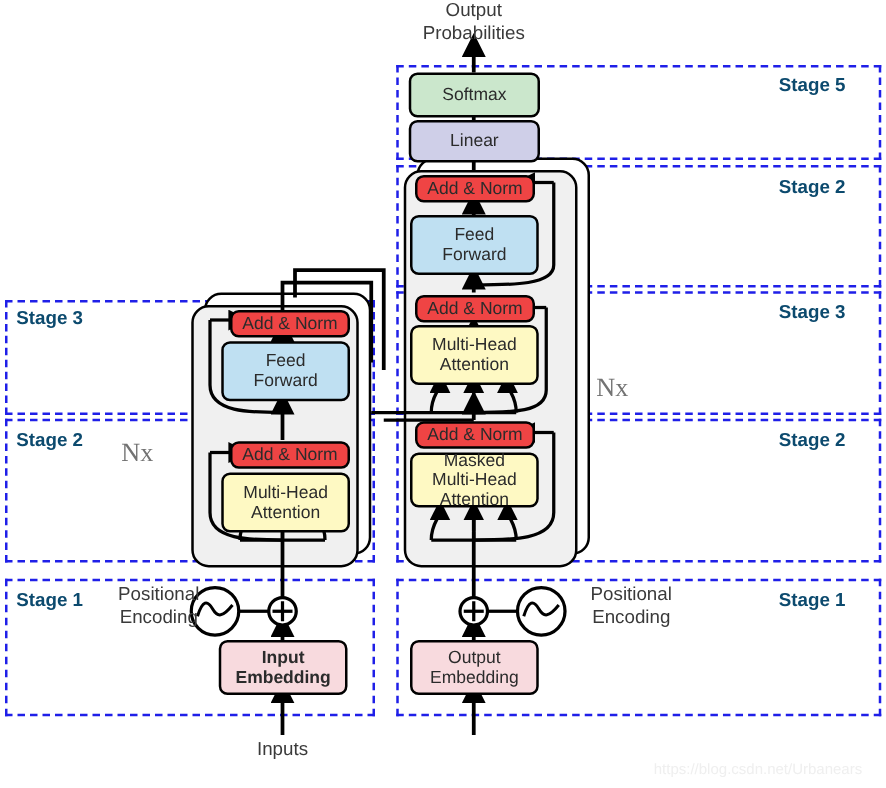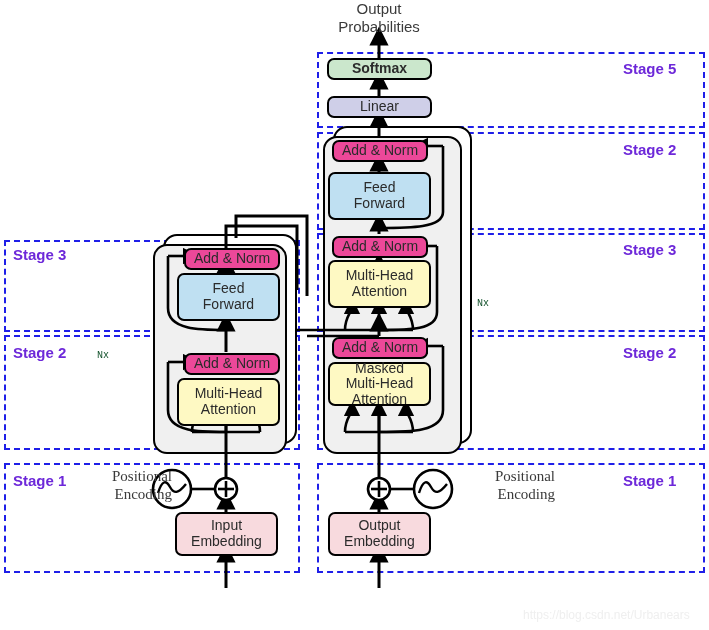--- a/index.html
+++ b/index.html
@@ -10,30 +10,30 @@
   .stage-region{
     position:absolute;
     border:2px dashed #1f1fe8;
     box-sizing:border-box;
     background:transparent;
   }
   .stage-label{
     position:absolute;
     font-weight:bold;
     font-size:15px;
-    color:#6d28d9;
+    color:#0c4a6e;
     white-space:nowrap;
     font-family:"Liberation Sans",sans-serif;
   }
   .nx-label{
     position:absolute;
-    font-size:10px;
-    color:#14532d;
+    font-size:21px;
+    color:#737373;
     white-space:nowrap;
-    font-family:Liberation Mono, monospace;
+    font-family:Liberation Serif, serif;
   }
 
   
   .shell{
     position:absolute;
     background:#f0f0f0;
     border:2.5px solid #000;
     border-radius:14px;
     box-sizing:border-box;
   }
@@ -50,38 +50,38 @@
     display:flex;
     align-items:center;
     justify-content:center;
     text-align:center;
     font-size:14px;
     line-height:1.12;
     color:#2b2b2b;
     font-family:"Liberation Sans",sans-serif;
     white-space:pre-line;
   }
-  .n-addnorm{background:#ec4899;}
+  .n-addnorm{background:#ef4444;}
   .n-ff{background:#bfe0f2;}
   .n-attn{background:#fef9c3;}
   .n-embed{background:#f8dade;}
   .n-linear{background:#cfcfe8;}
   .n-softmax{background:#cbe7cc;}
 
   
   .caption{
     position:absolute;
     font-size:15px;
     color:#3a3a3a;
     text-align:center;
     line-height:1.2;
     white-space:pre-line;
     font-family:"Liberation Sans",sans-serif;
   }
-  .caption.left{text-align:right;font-family:Liberation Serif, serif;}
+  .caption.left{text-align:center;}
 
   
   svg.wires{position:absolute;left:0;top:0;width:709px;height:630px;overflow:visible;pointer-events:none;}
   .wire{fill:none;stroke:#000;stroke-width:3;}
   .wire-thin{fill:none;stroke:#000;stroke-width:2.6;}
   .circ{fill:#ffffff;stroke:#000;stroke-width:2.6;}
   .sine{fill:none;stroke:#000;stroke-width:2.4;}
 
   
   .watermark{
@@ -202,25 +202,25 @@
     <circle class="circ" cx="433" cy="489" r="19"></circle>
     <path class="sine" d="M419,493 C423,480 427,480 431,487 C435,494 439,494 447,484"></path>
   </svg>
 
   <div class="node n-addnorm" style="left:184px;top:248px;width:96px;height:22px;">Add &amp; Norm</div>
   <div class="node n-ff" style="left:177px;top:273px;width:103px;height:48px;">Feed
 Forward</div>
   <div class="node n-addnorm" style="left:184px;top:353px;width:96px;height:22px;">Add &amp; Norm</div>
   <div class="node n-attn" style="left:177px;top:378px;width:103px;height:48px;">Multi-Head
 Attention</div>
-  <div class="node n-embed" style="left:175px;top:512px;width:103px;height:44px;">Input
+  <div class="node n-embed" style="left:175px;top:512px;width:103px;height:44px;font-weight:bold;">Input
 Embedding</div>
 
-  <div class="node n-softmax" style="left:327px;top:58px;width:105px;height:22px;font-weight:bold;">Softmax</div>
-  <div class="node n-linear" style="left:327px;top:96px;width:105px;height:22px;">Linear</div>
+  <div class="node n-softmax" style="left:327px;top:58px;width:105px;height:36px;">Softmax</div>
+  <div class="node n-linear" style="left:327px;top:96px;width:105px;height:34px;">Linear</div>
   <div class="node n-addnorm" style="left:332px;top:140px;width:96px;height:22px;">Add &amp; Norm</div>
   <div class="node n-ff" style="left:328px;top:172px;width:103px;height:48px;">Feed
 Forward</div>
   <div class="node n-addnorm" style="left:332px;top:236px;width:96px;height:22px;">Add &amp; Norm</div>
   <div class="node n-attn" style="left:328px;top:260px;width:103px;height:48px;">Multi-Head
 Attention</div>
   <div class="node n-addnorm" style="left:332px;top:337px;width:96px;height:22px;">Add &amp; Norm</div>
   <div class="node n-attn" style="left:328px;top:362px;width:103px;height:44px;">Masked
 Multi-Head
 Attention</div>
@@ -228,20 +228,21 @@
 Embedding</div>
 
   <div class="caption" style="left:309px;top:0px;width:140px;">Output
 Probabilities</div>
 
   <div class="caption left" style="left:82px;top:467px;width:90px;">Positional
 Encoding</div>
   <div class="caption left" style="left:455px;top:467px;width:100px;">Positional
 Encoding</div>
 
+  <div class="caption" style="left:176px;top:591px;width:100px;">Inputs</div>
 
   <div class="nx-label" style="left:97px;top:350px;">Nx</div>
   <div class="nx-label" style="left:477px;top:298px;">Nx</div>
 
   <div class="stage-label" style="left:623px;top:60px;">Stage 5</div>
   <div class="stage-label" style="left:623px;top:141px;">Stage 2</div>
   <div class="stage-label" style="left:623px;top:241px;">Stage 3</div>
   <div class="stage-label" style="left:623px;top:344px;">Stage 2</div>
   <div class="stage-label" style="left:623px;top:472px;">Stage 1</div>
 

